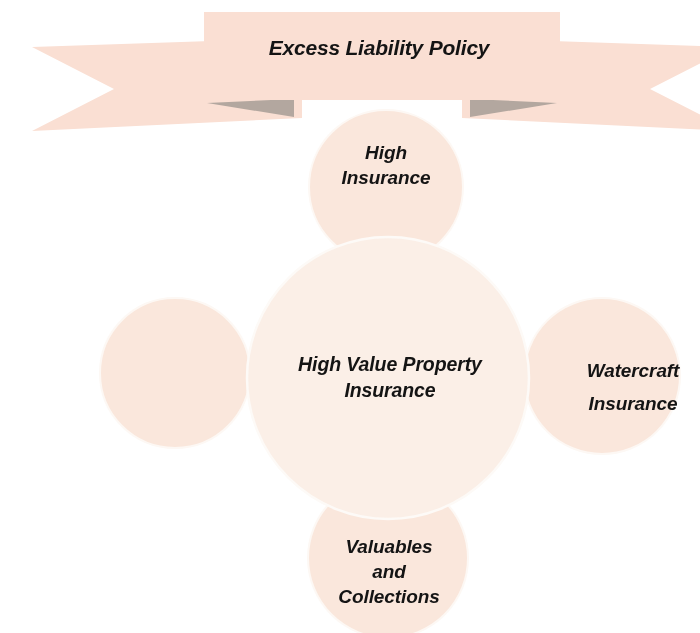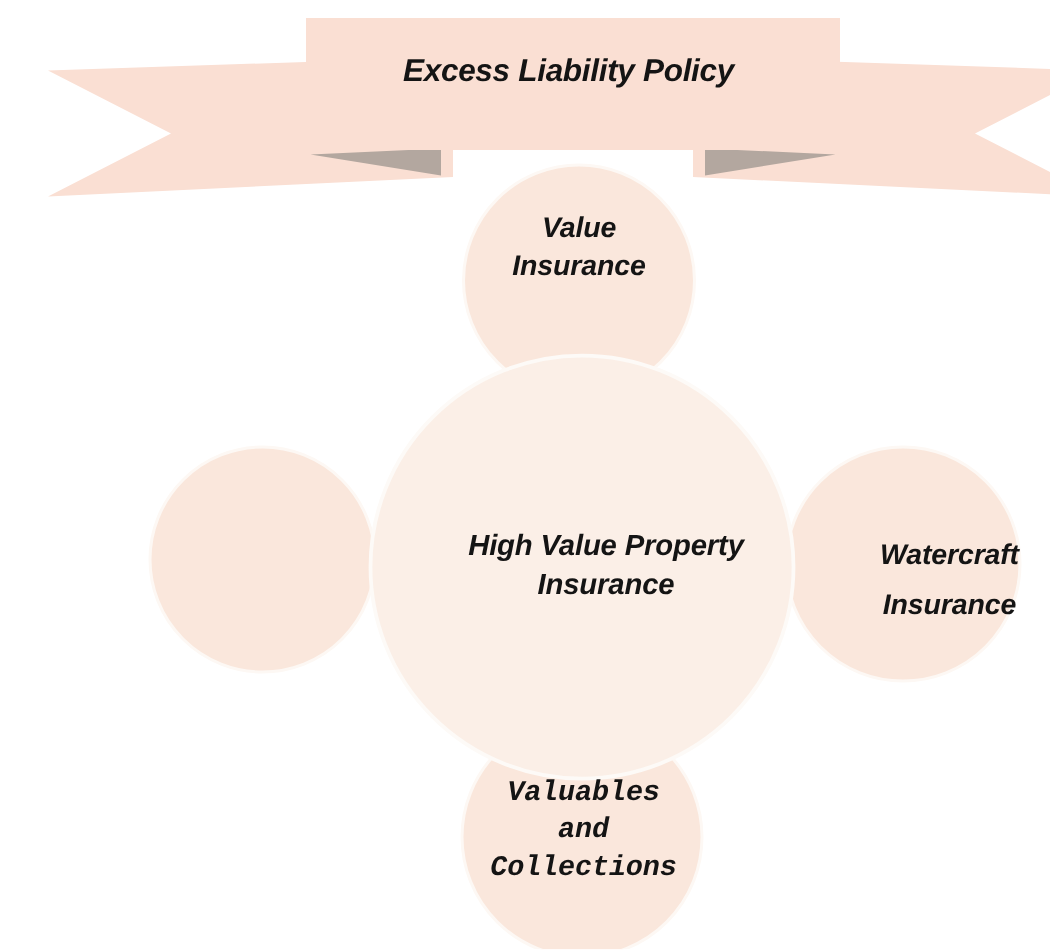--- a/index.html
+++ b/index.html
@@ -42,21 +42,21 @@
     top: 36px;
     width: 350px;
     text-align: center;
     font-style: italic;
     font-weight: 600;
     font-size: 21px;
     color: #141414;
     letter-spacing: -0.2px;
   }
   #label-center {
-    left: 232px;
+    left: 218px;
     top: 352px;
     width: 280px;
     font-size: 19.5px;
   }
   #label-top {
     left: 279px;
     top: 140px;
     width: 150px;
     font-size: 19px;
   }
@@ -69,24 +69,23 @@
   #label-right {
     left: 496px;
     top: 354px;
     width: 150px;
     font-size: 19px;
     line-height: 1.75;
     padding-left: 30px;
   }
   #label-bottom {
     left: 274px;
-    top: 516px;
+    top: 534px;
     width: 166px;
     font-size: 19px;
-    font-family: Liberation Mono, monospace;
   }
 </style>
 </head>
 <body>
 
 <div id="canvas">
 
   <svg id="diagram-svg" viewBox="0 0 700 633">
 
     <g>
@@ -108,21 +107,21 @@
 
     <circle cx="356" cy="378" r="141" fill="#FBEFE7" stroke="#FDFAF7" stroke-width="2.5"></circle>
 
   </svg>
 
   <div id="banner-title">Excess Liability Policy</div>
 
   <div class="node-label" id="label-center">High Value Property
 Insurance</div>
 
-  <div class="node-label" id="label-top">Value
+  <div class="node-label" id="label-top">High
 Insurance</div>
 
 
   <div class="node-label" id="label-right">Watercraft
 Insurance</div>
 
   <div class="node-label" id="label-bottom">Valuables
 and
 Collections</div>
 

